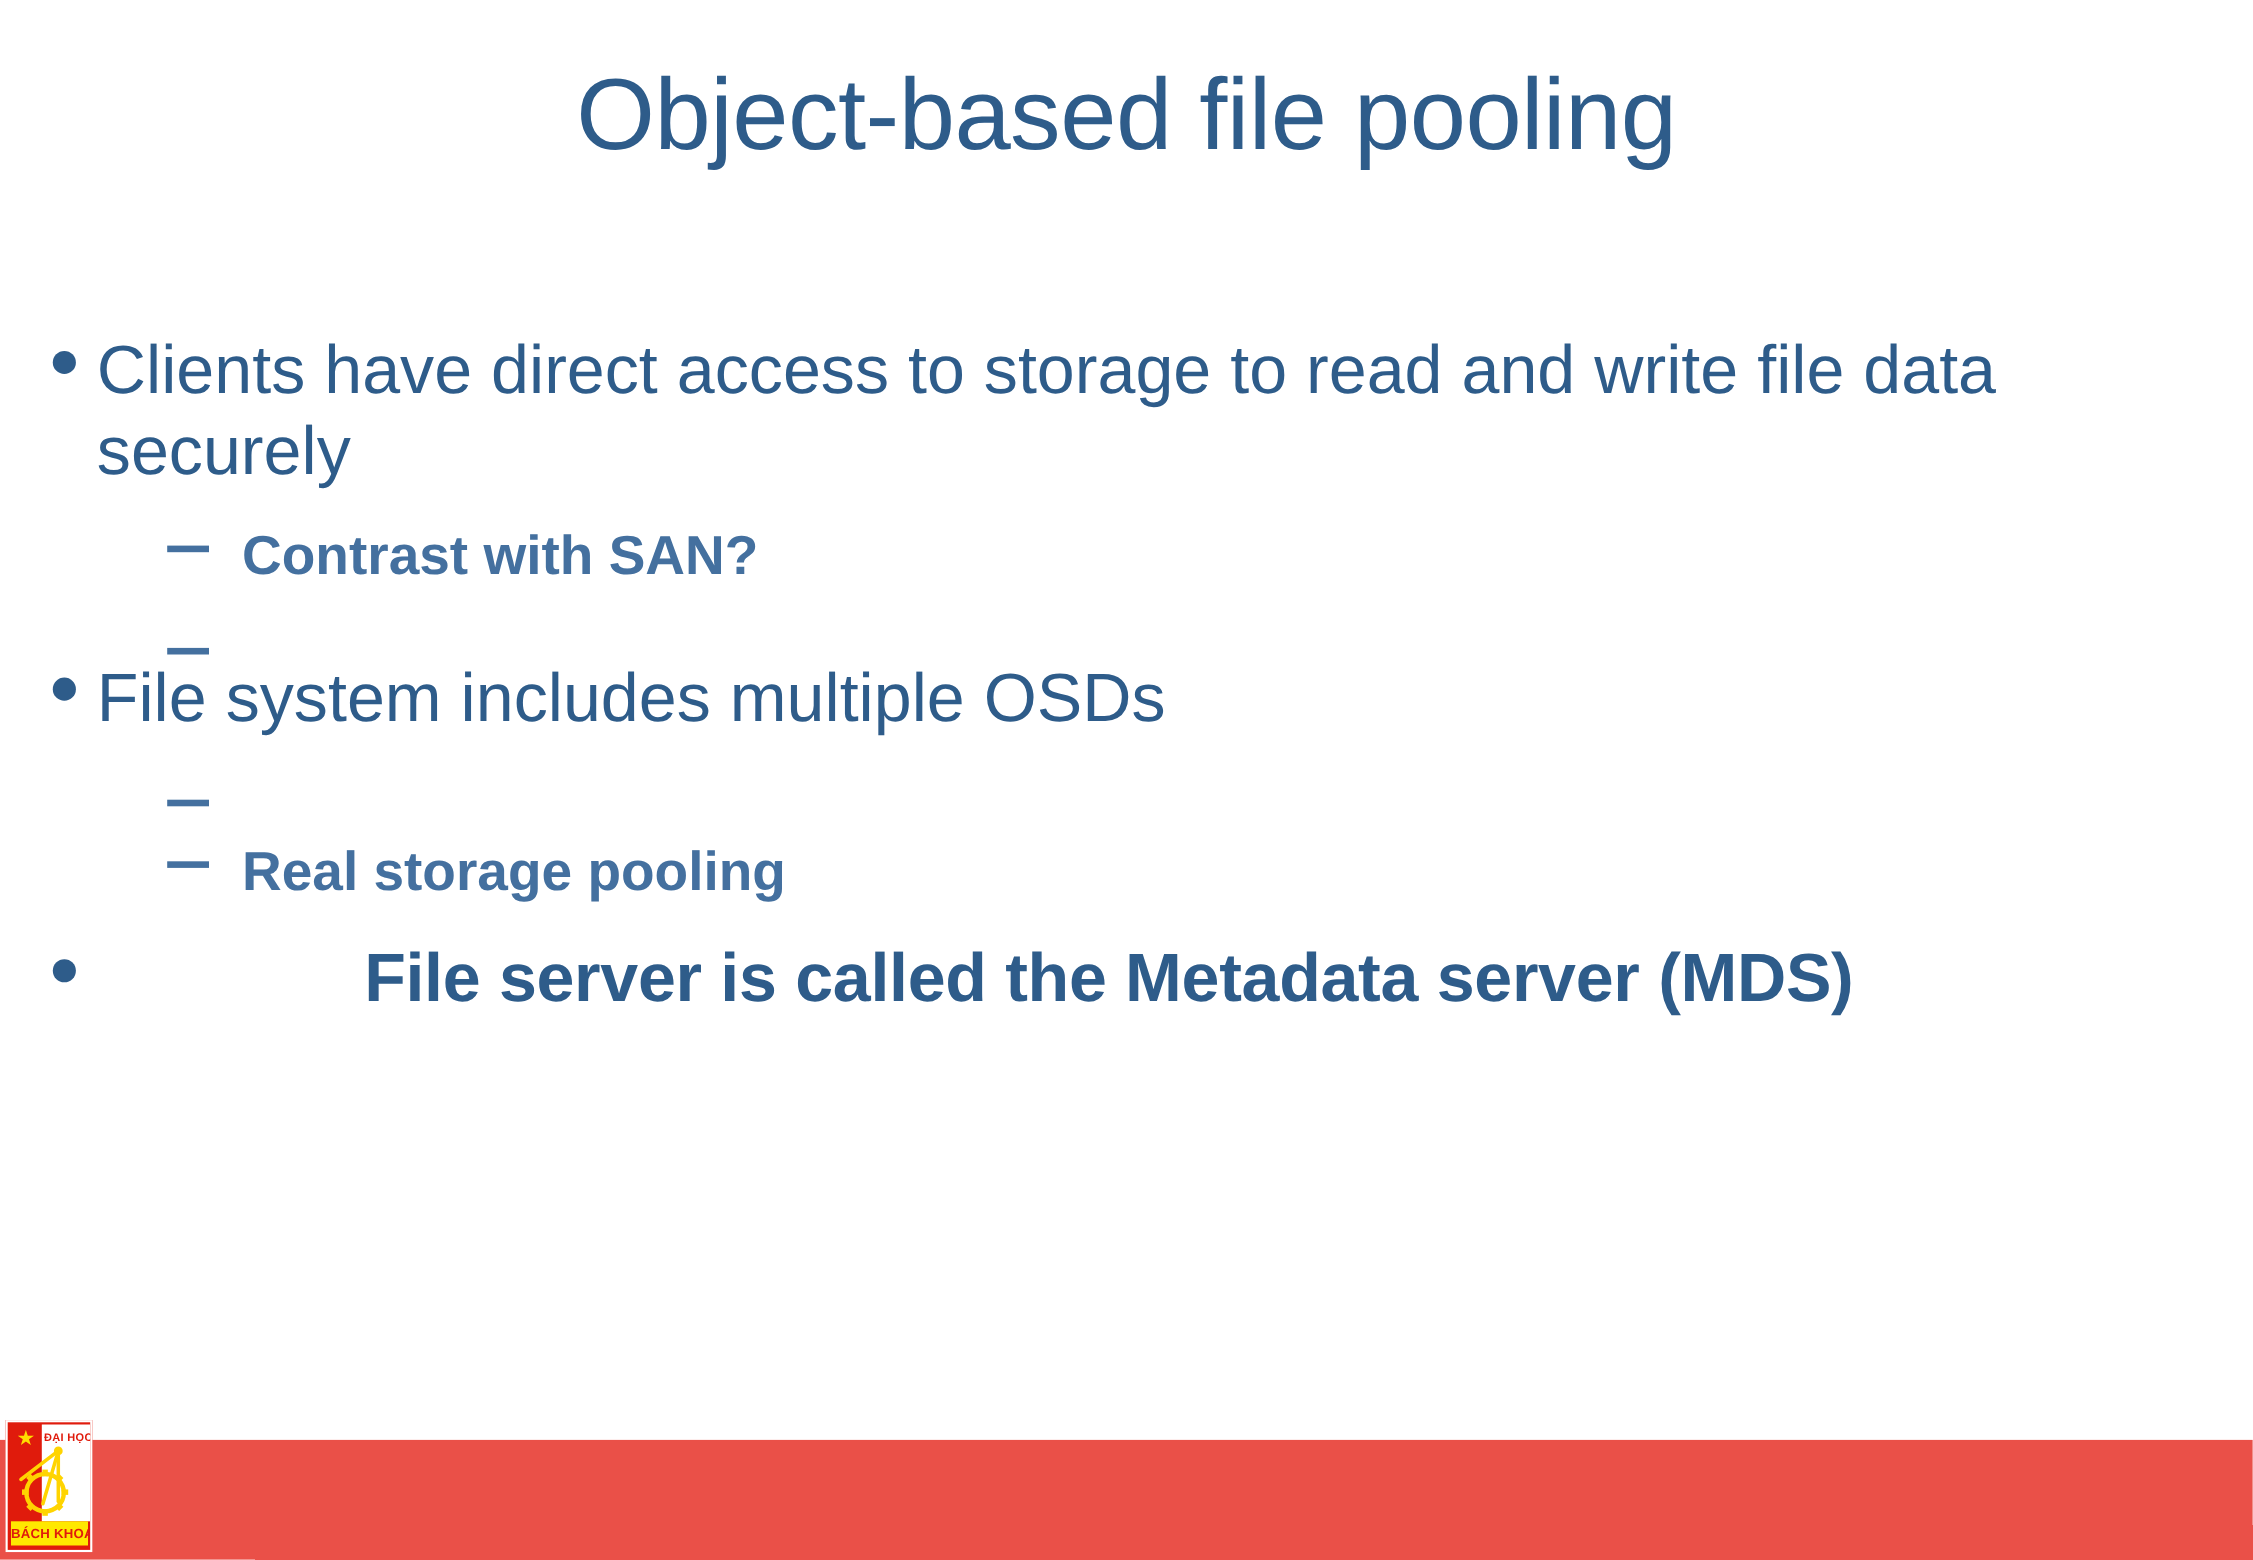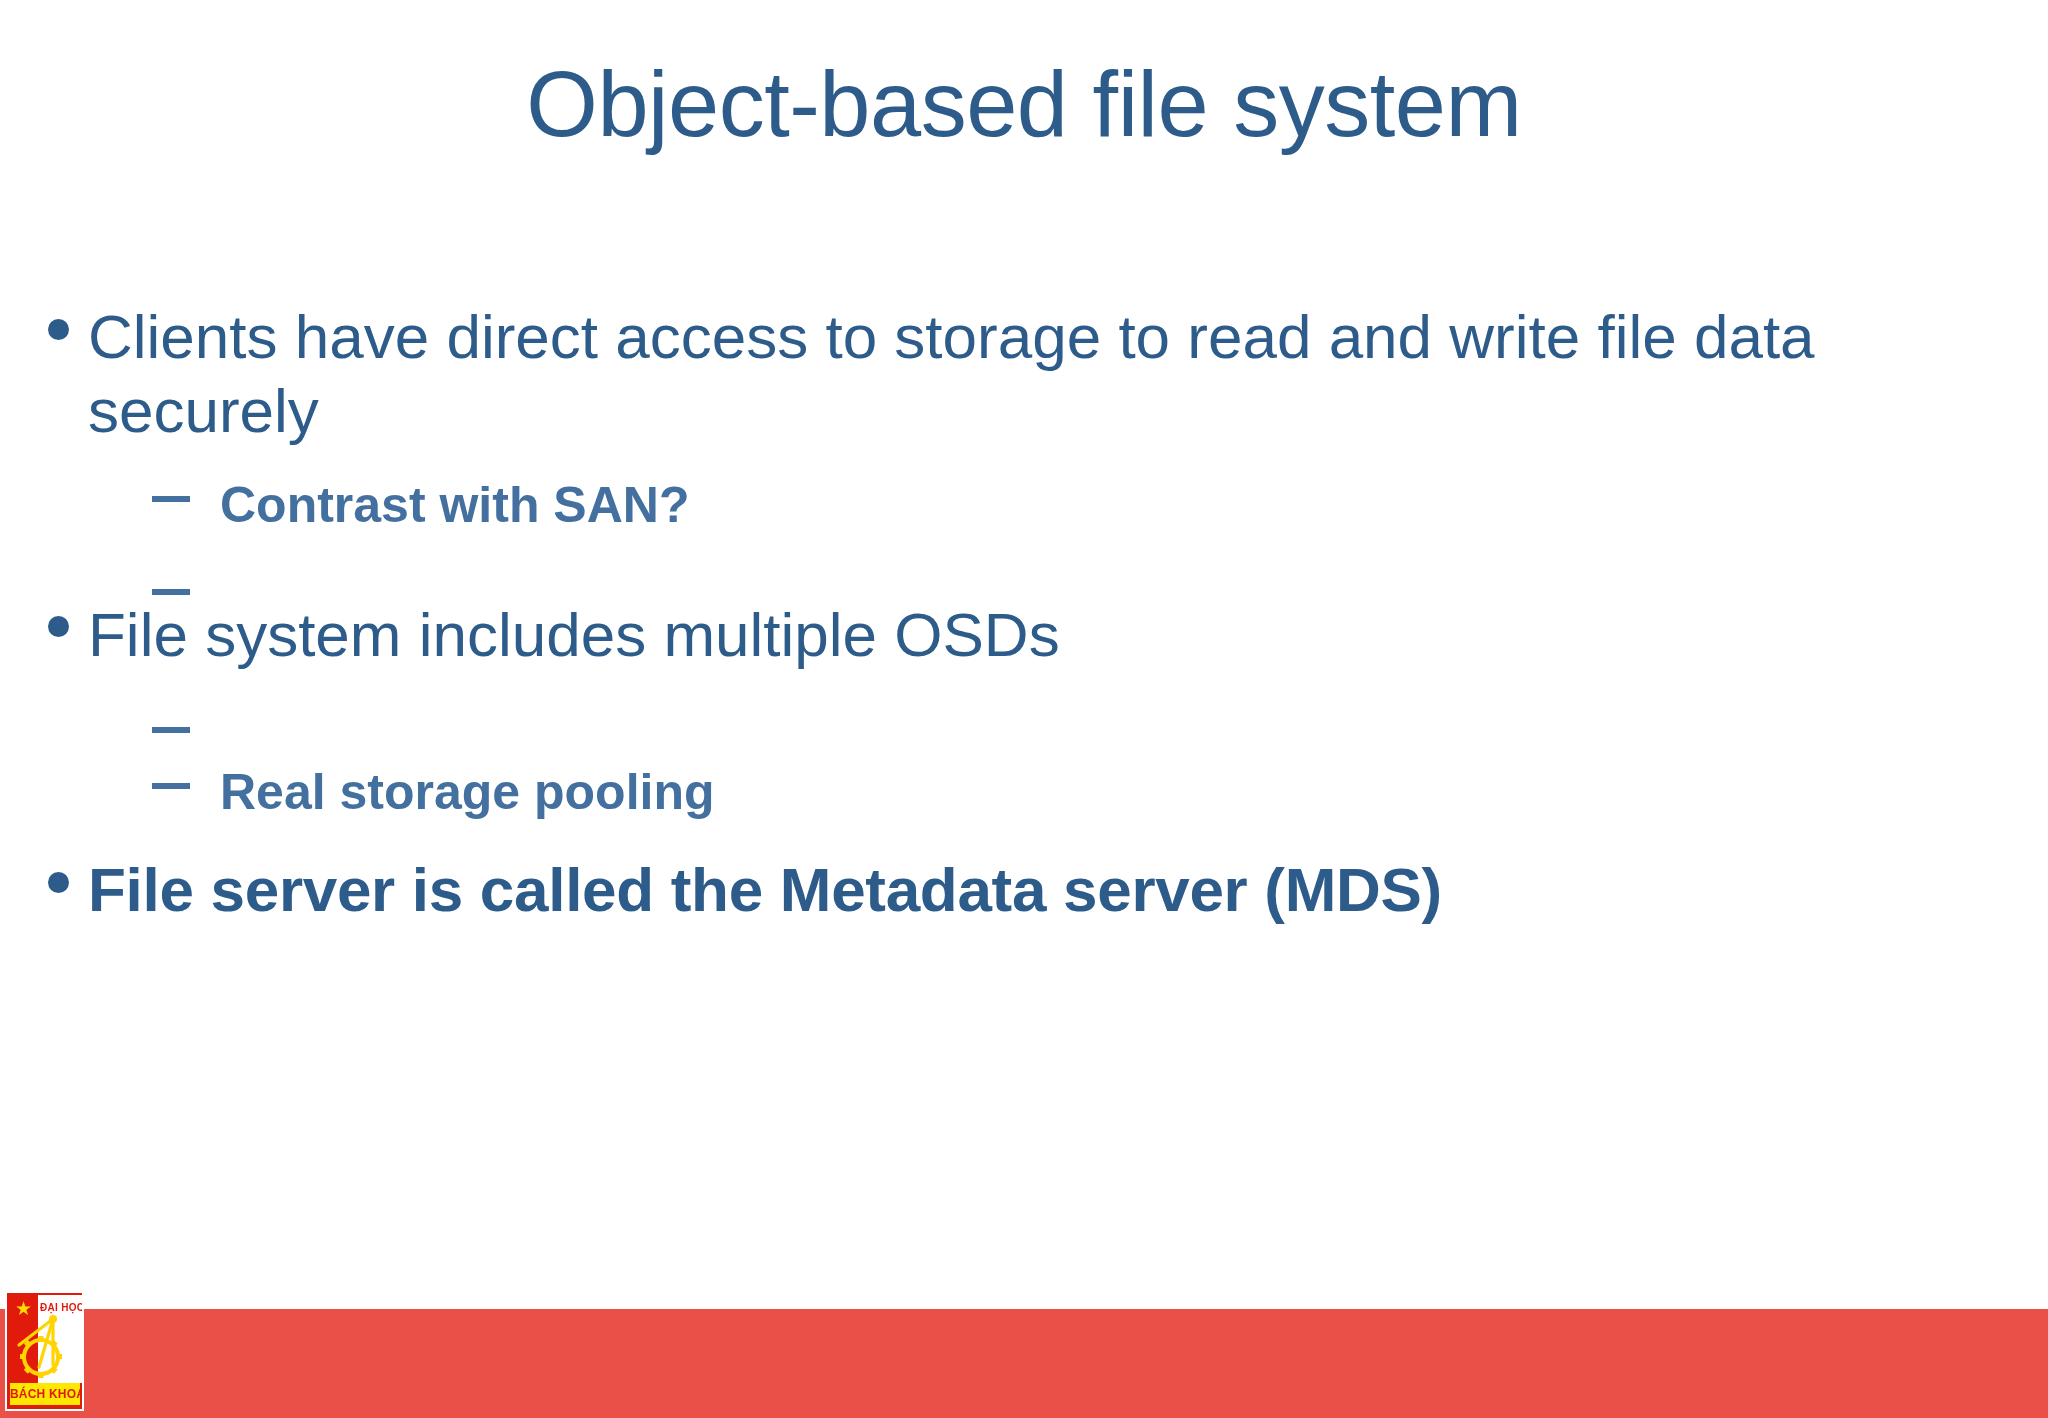--- a/index.html
+++ b/index.html
@@ -65,20 +65,21 @@
     width: 21px;
     height: 21px;
     border-radius: 50%;
     background: #2E5C8A;
     display: block;
   }
 
   .bullet-l1.bold {
     font-weight: bold;
     letter-spacing: -0.3px;
+    text-align: center;
   }
 
   .bullet-l2 {
     position: relative;
     display: block;
     padding-left: 220px;
     padding-right: 120px;
     color: #44709F;
     font-size: 50px;
     line-height: 1.22;
@@ -178,21 +179,21 @@
     letter-spacing: 0.2px;
     white-space: nowrap;
     overflow: hidden;
   }
 </style>
 </head>
 <body>
 
 <div class="slide">
 
-  <div class="slide-title">Object-based file system</div>
+  <div class="slide-title">Object-based file pooling</div>
 
   <div class="body-area">
 
     <div class="bullet-l1">
       <span class="marker"></span>
       <span>Clients have direct access to storage to read and write file data securely</span>
     </div>
 
     <div class="sp-a"></div>
 

